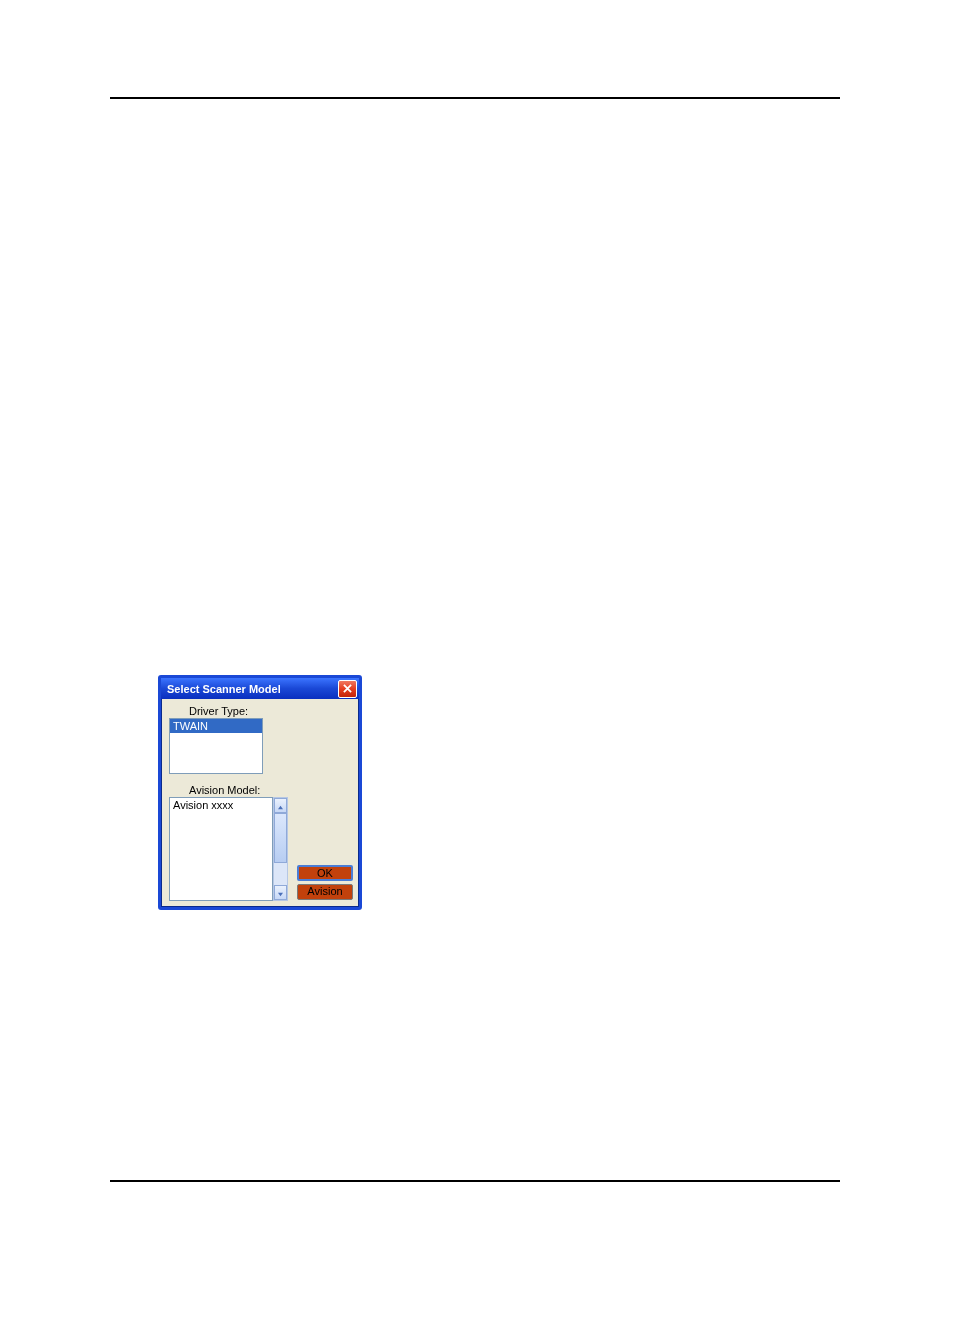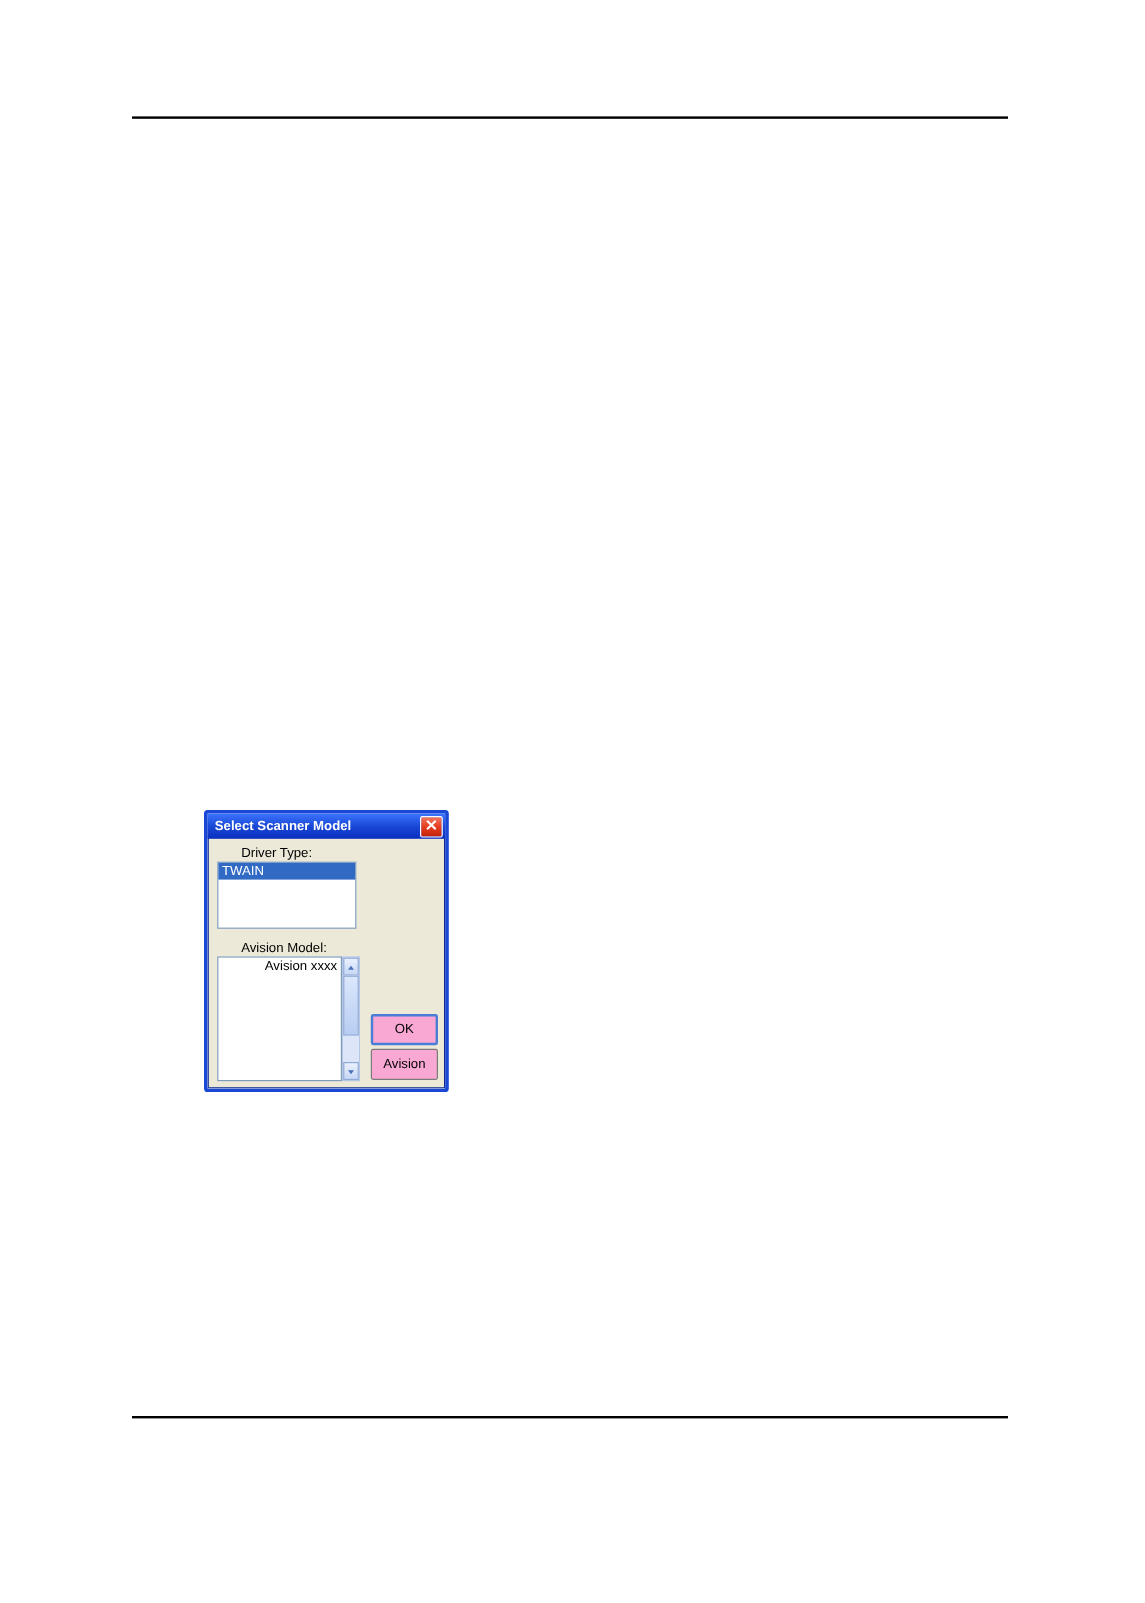--- a/index.html
+++ b/index.html
@@ -19,21 +19,21 @@
 }
 .hr-bottom{
   position:absolute;
   left:110px;top:1180px;
   width:730px;height:0;
   border-top:2px solid #000;
 }
 
 .dialog{
   position:absolute;
-  left:170px;top:675px;
+  left:158px;top:675px;
   width:198px;height:229px;
   border:3px solid #1a48d6;
   background:#ece9d8;
   border-radius:3px;
   box-shadow:0 0 0 1px #0a2a8c inset;
 }
 .titlebar{
   height:21px;
   background:linear-gradient(to bottom,#3b74ff 0%,#1a48d6 50%,#0a2fbf 100%);
   display:flex;
@@ -57,34 +57,34 @@
 .body{
   padding:6px 8px 6px 8px;
 }
 .label{
   font-size:11px;
   color:#000;
   margin-bottom:1px;
   padding-left:20px;
 }
 .driver-list{
-  width:116px;height:56px;
+  width:94px;height:56px;
   background:#fff;
   border:1px solid #7f9db9;
   box-sizing:border-box;
 }
 .driver-list .sel{
   background:#316ac5;
   color:#fff;
   padding:1px 3px;
   font-size:11px;
 }
 .spacer{height:10px;}
 .scanner-wrap{
-  display:flex;align-items:flex-start;text-align:right;
+  display:flex;align-items:flex-start;
 }
 .scanner-list{
   width:104px;height:104px;
   background:#fff;
   border:1px solid #7f9db9;
   box-sizing:border-box;
   padding:1px 3px;
   font-size:11px;
 }
 .scrollbar{
@@ -115,26 +115,26 @@
   border:1px solid #8fa9d8;
   box-sizing:border-box;
 }
 .scroll-btn svg{width:7px;height:5px;}
 .btn-col{
   position:absolute;
   right:6px;bottom:7px;
   width:56px;
 }
 .btn{
-  width:56px;height:26px;
-  background:#f9a8d4;
+  width:56px;height:16px;
+  background:#c2410c;
   border:1px solid #7a7a7a;
   border-radius:2px;
   font-size:11px;
-  display:flex;align-items:center;justify-content:center;
+  display:flex;align-items:flex-start;justify-content:center;
   margin-top:3px;
   cursor:pointer;
   box-sizing:border-box;
 }
 .btn.default{
   border:2px solid #4a7dd6;
   padding:0;
 }
 </style>
 </head>

